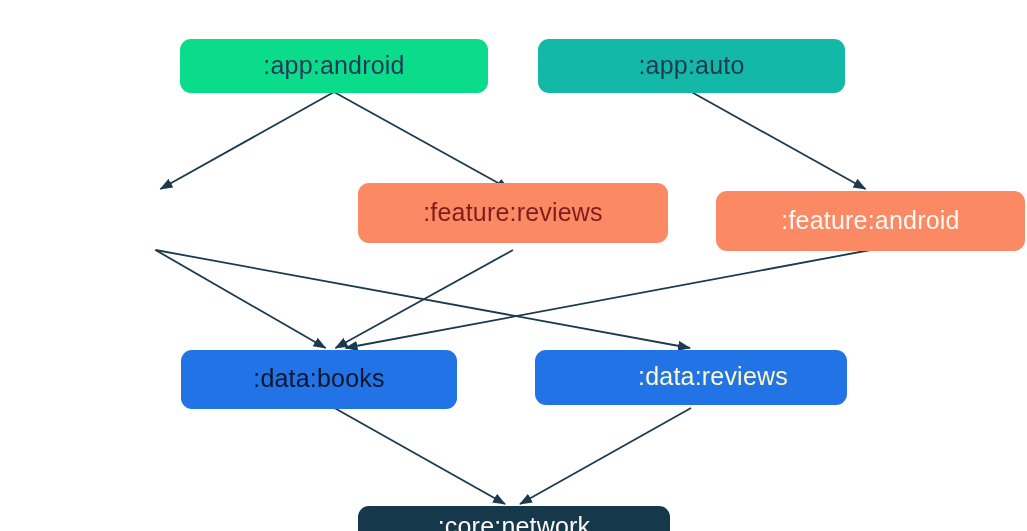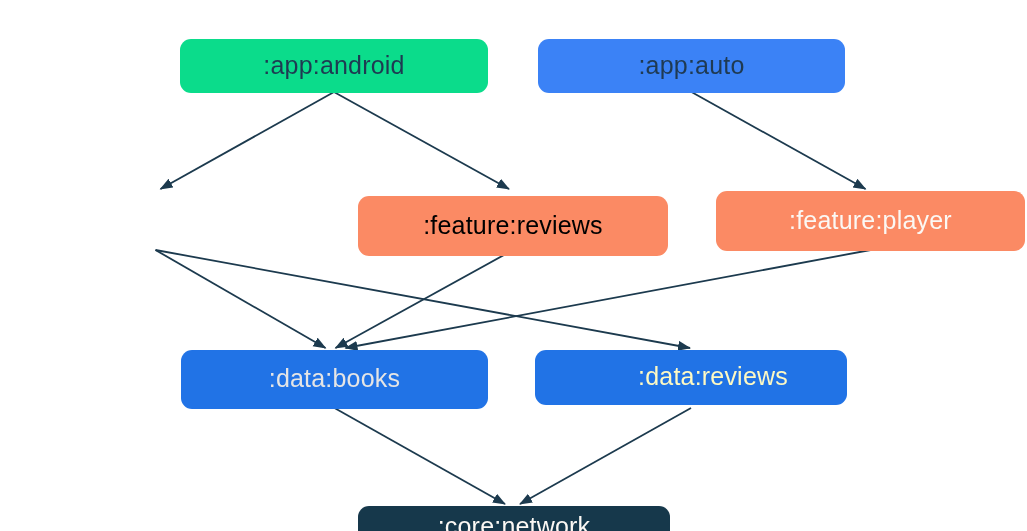--- a/index.html
+++ b/index.html
@@ -59,30 +59,30 @@
       <line x1="155.5" y1="214" x2="690" y2="312" stroke="#1C3A4E" stroke-width="1.8" marker-end="url(#arrow)"></line>
       <line x1="513" y1="214" x2="335.5" y2="312" stroke="#1C3A4E" stroke-width="1.8" marker-end="url(#arrow)"></line>
       <line x1="870.5" y1="214" x2="345.5" y2="312" stroke="#1C3A4E" stroke-width="1.8" marker-end="url(#arrow)"></line>
       <line x1="334.5" y1="372" x2="505" y2="468" stroke="#1C3A4E" stroke-width="1.8" marker-end="url(#arrow)"></line>
       <line x1="691" y1="372" x2="520" y2="468" stroke="#1C3A4E" stroke-width="1.8" marker-end="url(#arrow)"></line>
     </svg>
 
   <div class="node" style="left: 180px; top: 3px; width: 308px; height: 54px; background: rgb(11, 220, 139); color: rgb(31, 58, 82);">
     <span class="node-label">:app:android</span>
   </div>
-  <div class="node" style="left: 538px; top: 3px; width: 307px; height: 54px; background: #3b82f6; color: rgb(31, 58, 82);">
+  <div class="node" style="left: 538px; top: 3px; width: 307px; height: 54px; background: #14b8a6; color: rgb(31, 58, 82);">
     <span class="node-label">:app:auto</span>
   </div>
-  <div class="node" style="left: 358px; top: 160px; width: 310px; height: 60px; background: rgb(251, 138, 100); color: #000000;">
+  <div class="node" style="left: 358px; top: 147px; width: 310px; height: 60px; background: rgb(251, 138, 100); color: #7f1d1d;">
     <span class="node-label">:feature:reviews</span>
   </div>
   <div class="node" style="left: 716px; top: 155px; width: 309px; height: 60px; background: rgb(251, 138, 100); color: rgb(251, 248, 244);">
-    <span class="node-label">:feature:player</span>
+    <span class="node-label">:feature:android</span>
   </div>
-  <div class="node" style="left: 181px; top: 314px; width: 307px; height: 59px; background: rgb(33, 115, 230); color: #e5e5e5;">
+  <div class="node" style="left: 181px; top: 314px; width: 276px; height: 59px; background: rgb(33, 115, 230); color: #0f172a;">
     <span class="node-label">:data:books</span>
   </div>
   <div class="node" style="left: 535px; top: 314px; width: 312px; height: 55px; background: rgb(33, 115, 230); color: #fef9c3; padding-left: 44px;">
     <span class="node-label">:data:reviews</span>
   </div>
   <div class="node" style="left: 358px; top: 470px; width: 312px; height: 43px; background: rgb(22, 56, 75); color: rgb(251, 248, 244);">
     <span class="node-label">:core:network</span>
   </div>
 
 </div>

